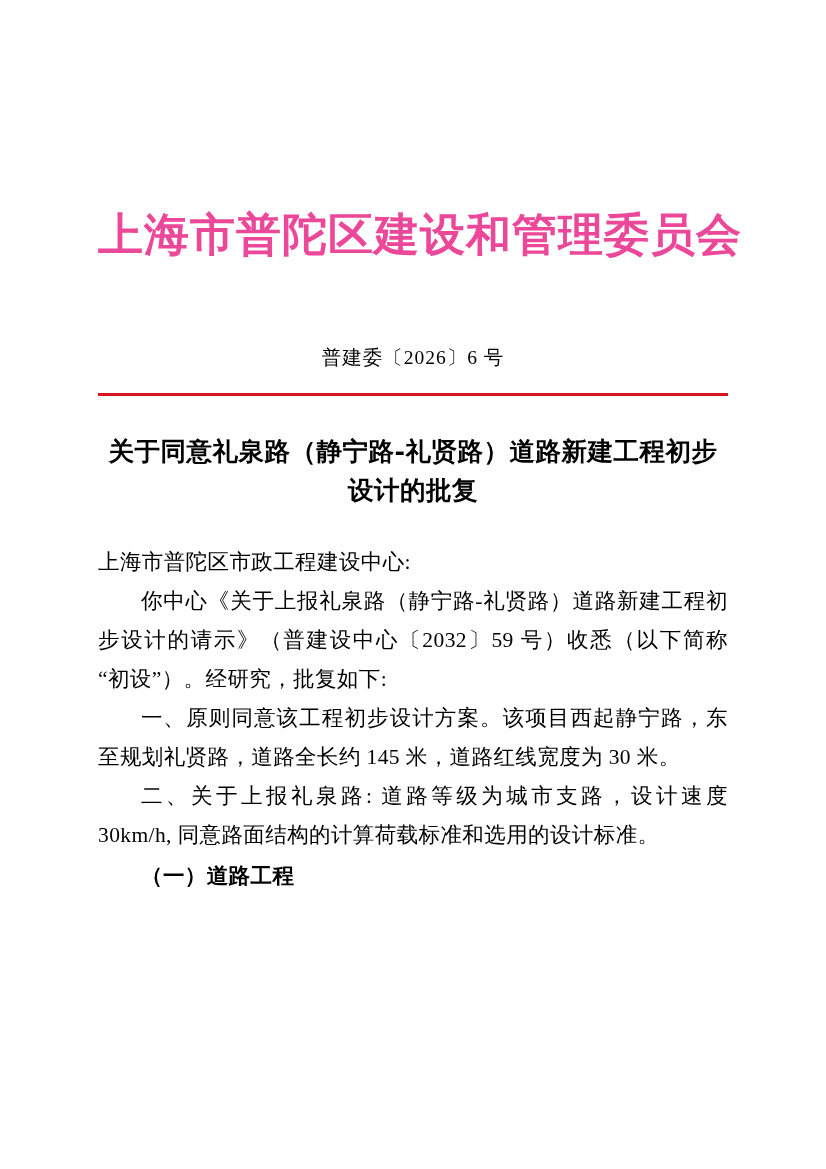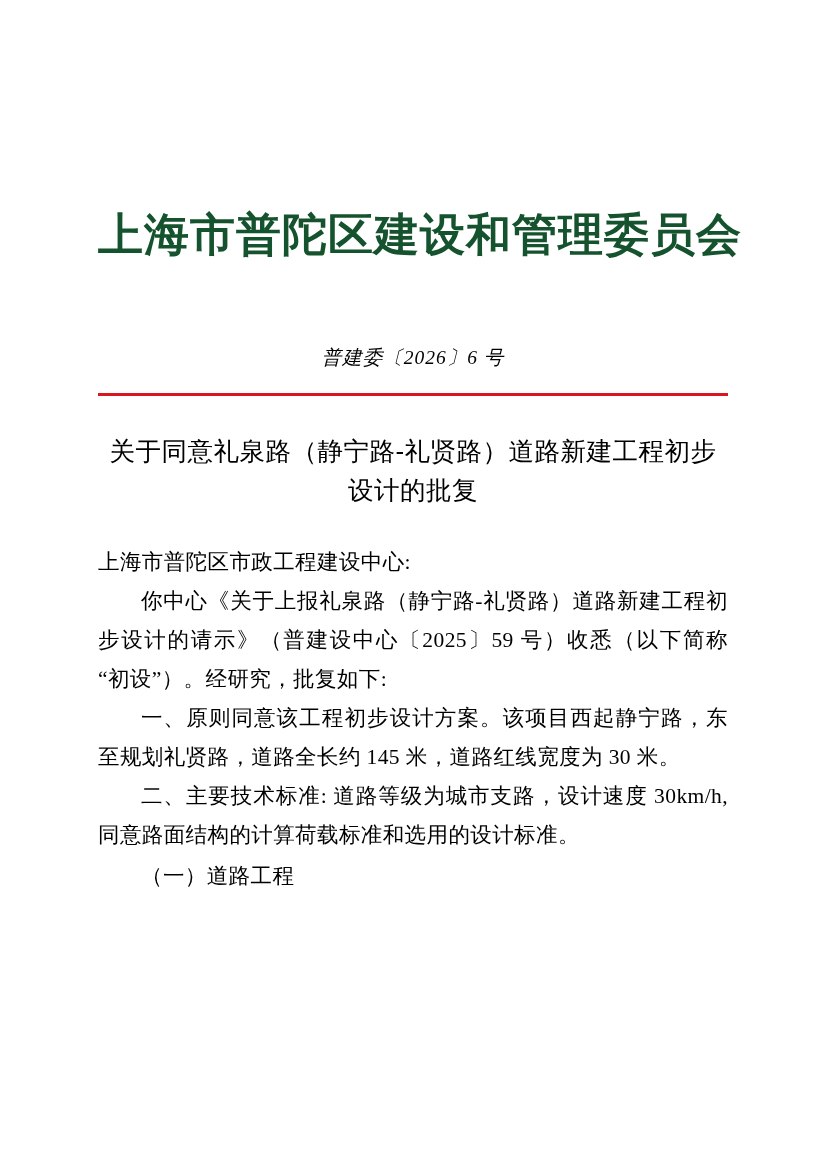--- a/index.html
+++ b/index.html
@@ -20,51 +20,50 @@
     width: 826px;
     height: 1169px;
     box-sizing: border-box;
     padding: 0 98px;
   }
 
   
   .doc-title {
     margin-top: 208px;
     text-align: center;
-    color: #14532d;
+    color: #ec4899;
     font-family: "DejaVu Serif", "Liberation Serif", serif;
     font-weight: bold;
     font-size: 45px;
     letter-spacing: 1px;
     line-height: 1.2;
     white-space: nowrap;
   }
 
   .doc-number {
     margin-top: 82px;
     text-align: center;
     font-size: 19.5px;
     letter-spacing: 1px;
     color: #000;
-    font-style: italic;
   }
 
   .red-rule {
     margin-top: 22px;
     height: 2.5px;
     background: #d7181f;
     width: 100%;
   }
 
   
   .subject {
     margin-top: 36px;
     text-align: center;
     font-family: "DejaVu Serif", "Liberation Serif", serif;
-    font-weight: normal;
+    font-weight: bold;
     font-size: 25.5px;
     line-height: 1.55;
     letter-spacing: 0.5px;
   }
 
   
   .body-block {
     margin-top: 32px;
     font-size: 21.5px;
     line-height: 1.82;
@@ -76,38 +75,38 @@
     margin: 0;
   }
   .indent2 {
     text-indent: 43px;
   }
   .indent0 {
     text-indent: 0;
   }
   .bold-head {
     font-family: "DejaVu Serif", "Liberation Serif", serif;
-    font-weight: normal;
+    font-weight: bold;
     text-indent: 43px;
   }
 </style>
 </head>
 <body>
 
 <div class="page">
 
   <div class="doc-title">上海市普陀区建设和管理委员会</div>
 
   <div class="doc-number">普建委〔2026〕6 号</div>
 
   <div class="red-rule"></div>
 
   <div class="subject">关于同意礼泉路（静宁路-礼贤路）道路新建工程初步设计的批复</div>
 
   <div class="body-block">
     <p class="indent0">上海市普陀区市政工程建设中心:</p>
-    <p class="indent2">你中心《关于上报礼泉路（静宁路-礼贤路）道路新建工程初步设计的请示》（普建设中心〔2025〕59 号）收悉（以下简称“初设”）。经研究，批复如下:</p>
+    <p class="indent2">你中心《关于上报礼泉路（静宁路-礼贤路）道路新建工程初步设计的请示》（普建设中心〔2032〕59 号）收悉（以下简称“初设”）。经研究，批复如下:</p>
     <p class="indent2">一、原则同意该工程初步设计方案。该项目西起静宁路，东至规划礼贤路，道路全长约 145 米，道路红线宽度为 30 米。</p>
-    <p class="indent2">二、主要技术标准: 道路等级为城市支路，设计速度 30km/h, 同意路面结构的计算荷载标准和选用的设计标准。</p>
+    <p class="indent2">二、关于上报礼泉路: 道路等级为城市支路，设计速度 30km/h, 同意路面结构的计算荷载标准和选用的设计标准。</p>
     <p class="bold-head">（一）道路工程</p>
   </div>
 
 </div>
 
 </body></html>

